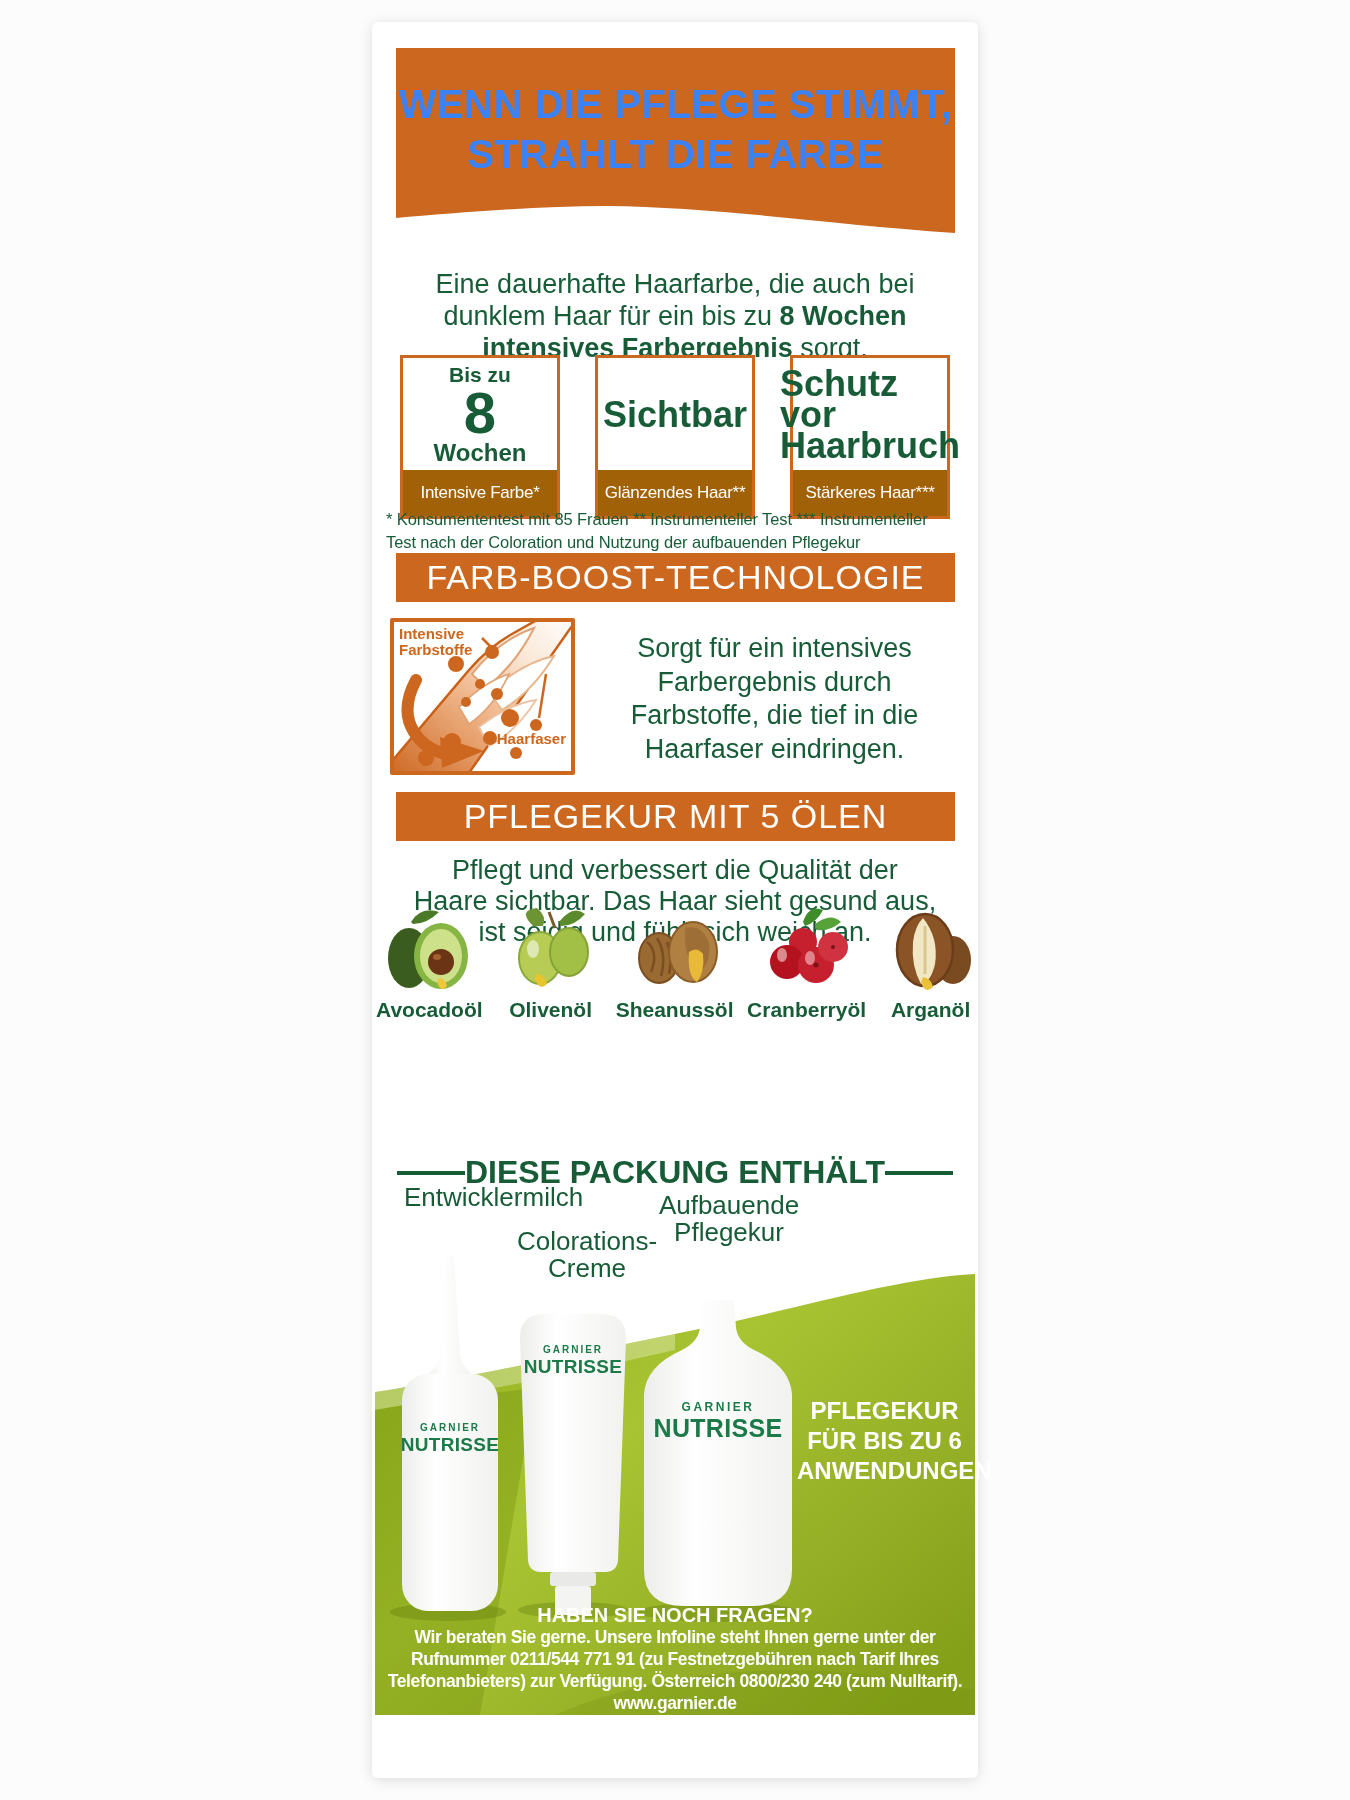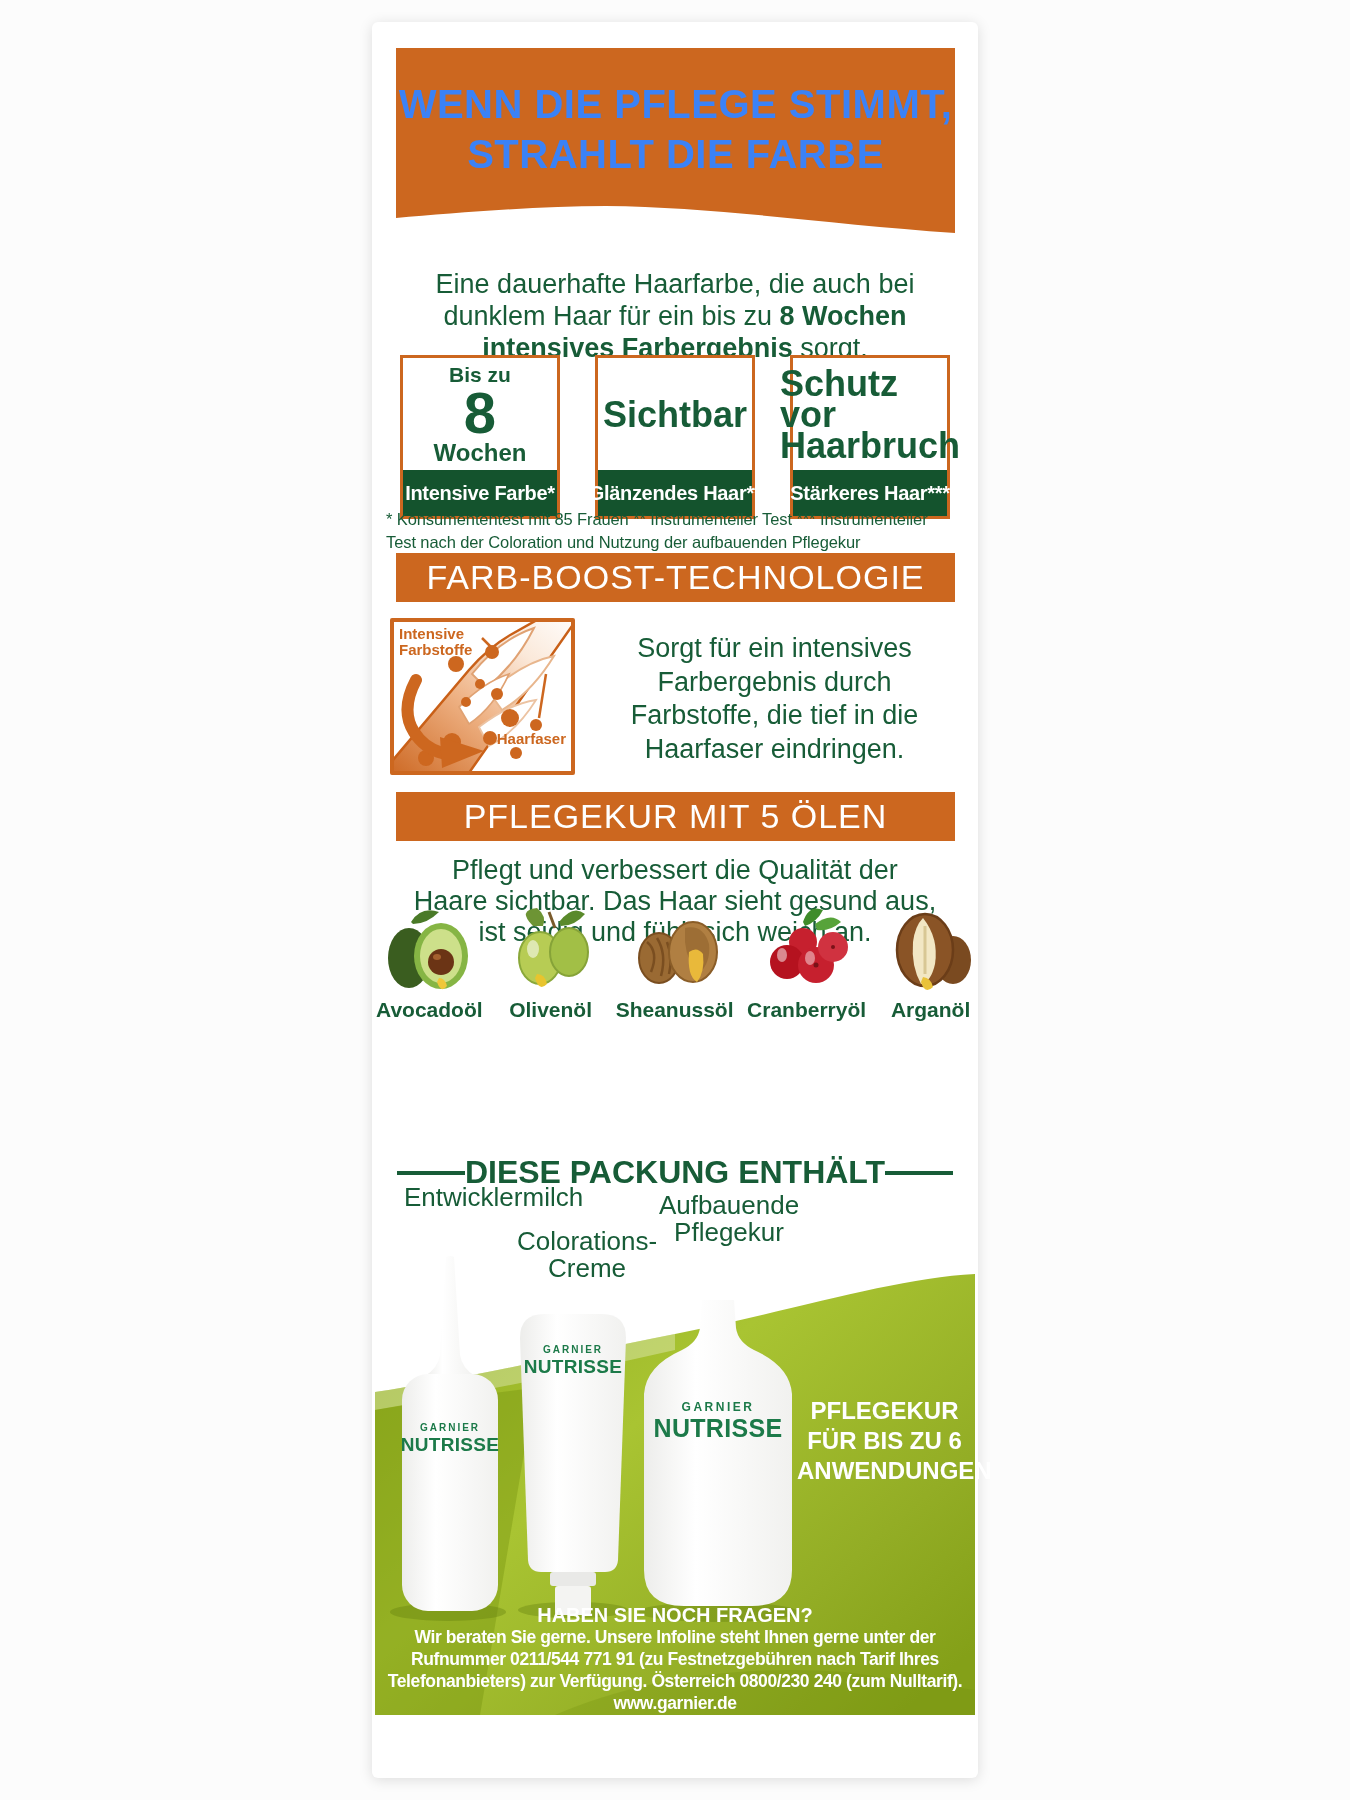--- a/index.html
+++ b/index.html
@@ -24,21 +24,21 @@
     font-size:40px;letter-spacing:0.5px;text-align:center;}
   
   .intro{left:0;top:246px;width:606px;font-size:27px;line-height:32px;}
   .intro b{font-weight:bold;}
   
   .boxes{left:0;top:333px;width:606px;display:flex;justify-content:center;gap:35px;}
   .bbox{width:160px;height:164px;border:3px solid #cc671f;box-sizing:border-box;
     display:flex;flex-direction:column;background:#fff;}
   .bbox .upper{flex:1;display:flex;flex-direction:column;align-items:center;justify-content:center;
     color:#175c37;font-weight:bold;line-height:1;}
-  .bbox .band{height:46px;background:#14532d;color:#fff;font-weight:bold;font-size:20px;
+  .bbox .band{height:46px;background:#a16207;color:#fff;font-weight:normal;font-size:17px;
     display:flex;align-items:center;justify-content:center;letter-spacing:-0.3px;white-space:nowrap;}
   .b-top{font-size:21px;margin-bottom:2px;}
   .b-big{font-size:58px;line-height:52px;}
   .b-bottom{font-size:24px;margin-top:2px;}
   .b-main{font-size:36px;line-height:31px;padding:0 4px;}
   
   .footnote{left:14px;top:486px;width:585px;font-size:16.5px;line-height:23px;letter-spacing:-0.1px;}
   
   .obanner{left:24px;width:559px;height:49px;background:#cc671f;color:#fff;font-weight:normal;
     font-size:34px;letter-spacing:1px;display:flex;align-items:center;justify-content:center;white-space:nowrap;}

